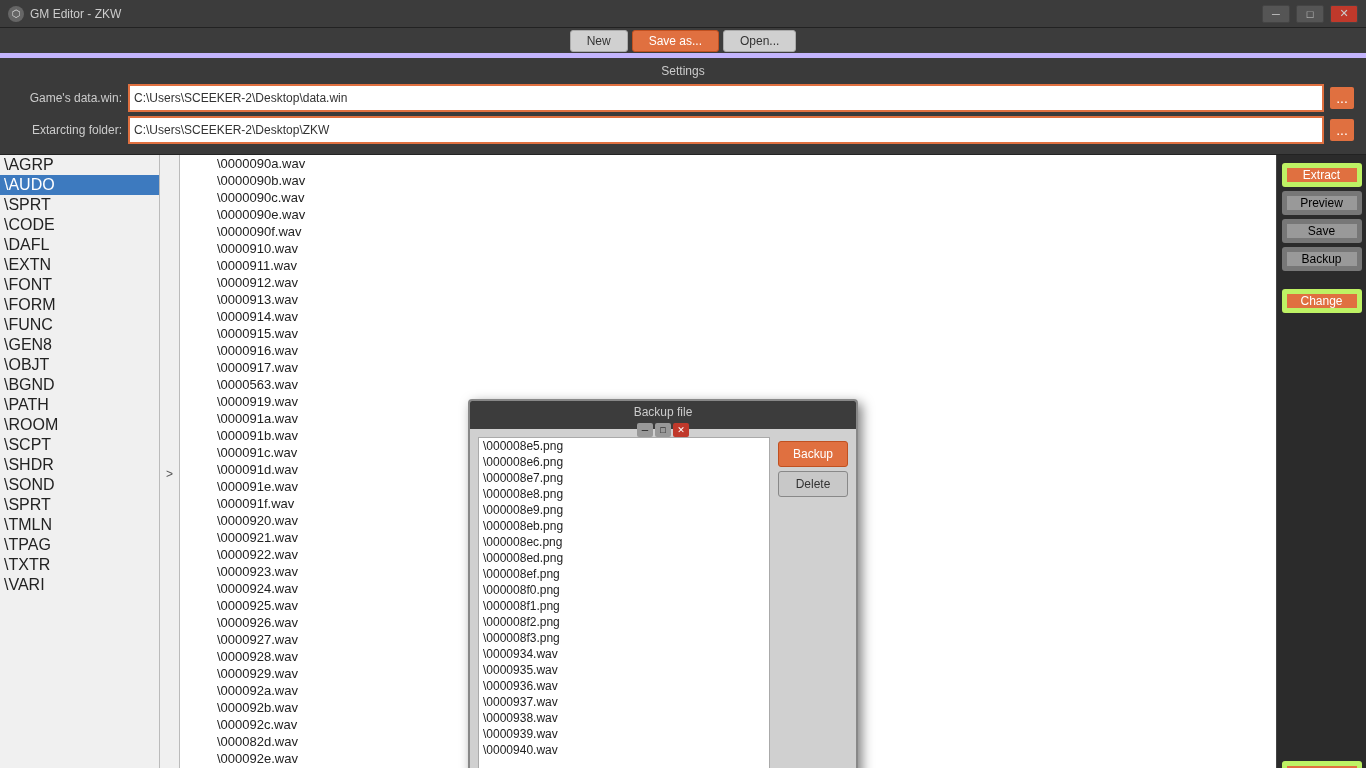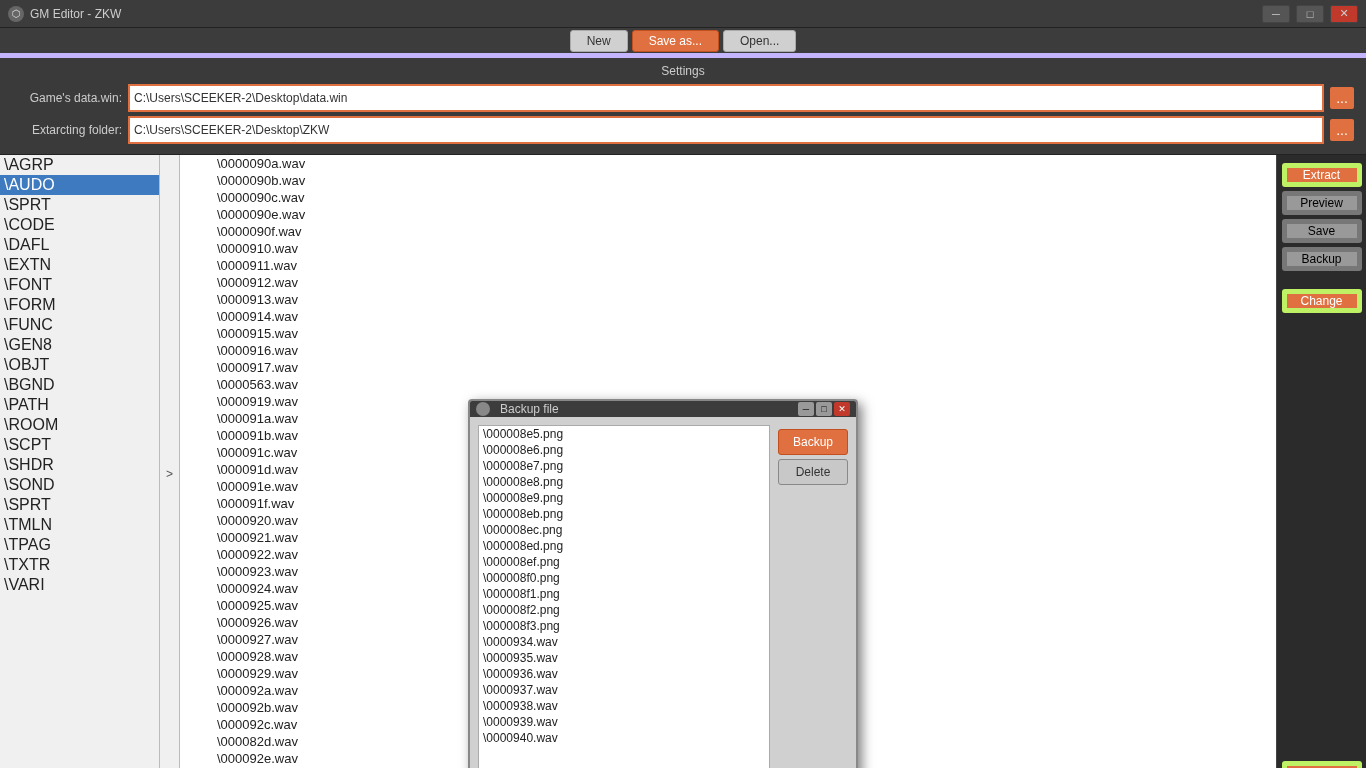--- a/index.html
+++ b/index.html
@@ -224,26 +224,27 @@
       top: 244px;
       width: 390px;
       background: #d0d0d0;
       border: 2px solid #888;
       border-radius: 4px;
       box-shadow: 4px 4px 12px rgba(0,0,0,0.5);
       z-index: 100;
     }
     #backup-modal .modal-titlebar {
       background: #3c3c3c;
-      height: 16px;
+      height: 28px;
       display: flex;
       align-items: center;
       padding: 0 6px;
       border-radius: 2px 2px 0 0;
-      gap: 10px;
+      gap: 4px;
+      flex-direction: column;
     }
     #backup-modal .modal-title-icon {
       width: 14px; height: 14px;
       border-radius: 50%;
       background: #888;
     }
     #backup-modal .modal-title-text {
       flex: 1;
       color: #ccc;
       font-size: 12px;

